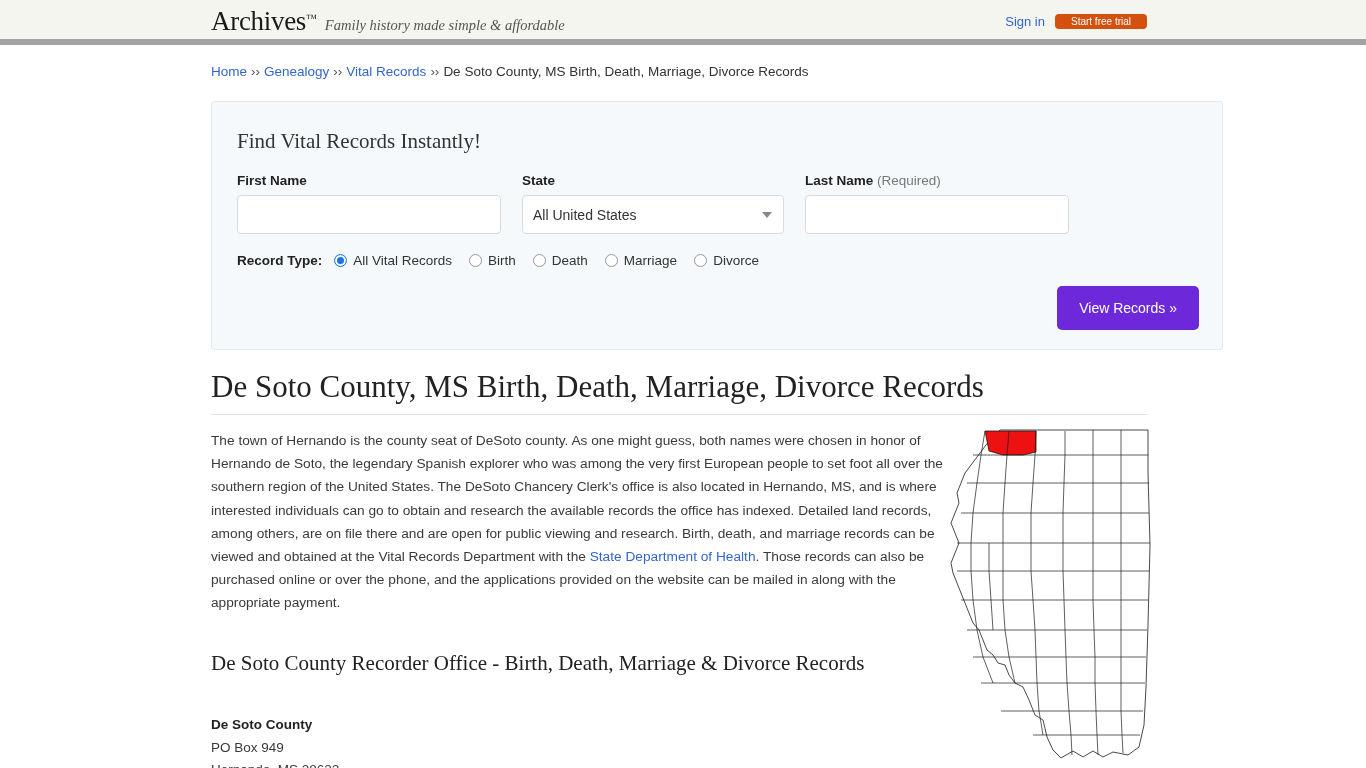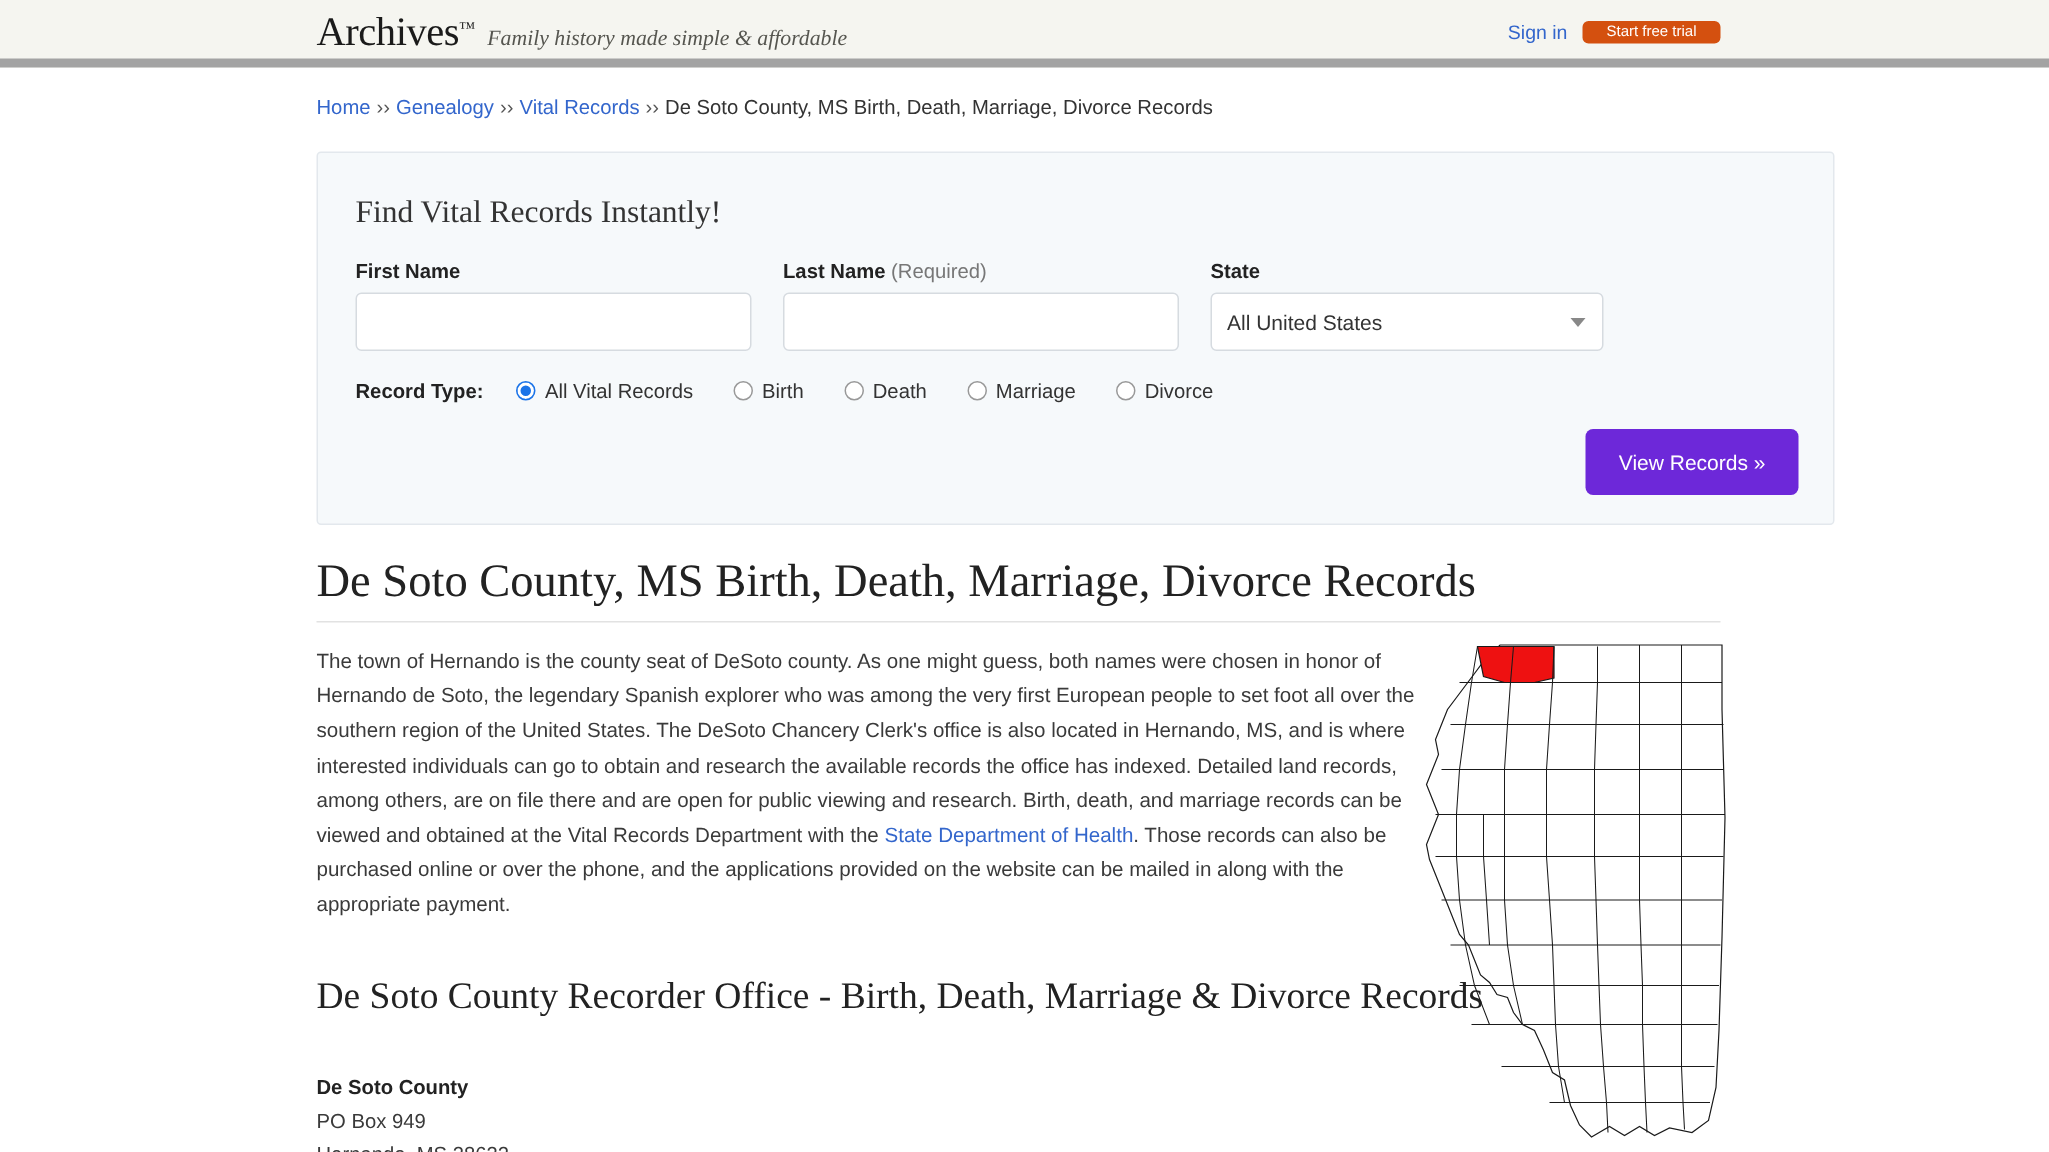--- a/index.html
+++ b/index.html
@@ -172,21 +172,20 @@
     pointer-events: none;
   }
 
   
   .record-row {
     display: flex;
     align-items: center;
     margin: 19px 0 0 25px;
     font-size: 13.5px;
     color: #333333;
-    gap: 10px;
   }
   .record-label {
     font-weight: bold;
     color: #222222;
     margin-right: 12px;
   }
   .radio-item {
     display: flex;
     align-items: center;
     margin-right: 17px;
@@ -264,21 +263,21 @@
   .content-body a {
     color: #3366cc;
     text-decoration: none;
     cursor: pointer;
   }
   .sub-title {
     position: absolute;
     left: 211px;
     top: 651px;
     font-family: "Liberation Serif", serif;
-    font-size: 25px;
+    font-size: 21px;
     color: #222222;
     font-weight: normal;
     margin: 0;
     white-space: nowrap;
   }
   .address-block {
     position: absolute;
     left: 211px;
     top: 714px;
     font-size: 13.5px;
@@ -321,30 +320,30 @@
 <div class="search-panel">
   <div class="panel-title">Find Vital Records Instantly!</div>
 
   <div class="fields-row">
     <div class="field">
       <label class="field-label">First Name</label>
       <input class="text-input" type="text" placeholder="" style="">
     </div>
 
     <div class="field">
-      <label class="field-label"><span>Last Name</span> <span class="optional">(Required)</span></label>
-      <input class="text-input" type="text" placeholder="" style="">
-    </div>
-
-    <div class="field">
       <label class="field-label">State</label>
       <div class="select-wrap">
         <div class="select-box">All United States</div>
         <span class="select-caret"></span>
       </div>
+    </div>
+
+    <div class="field">
+      <label class="field-label"><span>Last Name</span> <span class="optional">(Required)</span></label>
+      <input class="text-input" type="text" placeholder="" style="">
     </div>
   </div>
 
   <div class="record-row">
     <span class="record-label">Record Type:</span>
 
     <label class="radio-item">
       <span class="radio checked"></span>
       <span class="radio-label">All Vital Records</span>
     </label>

